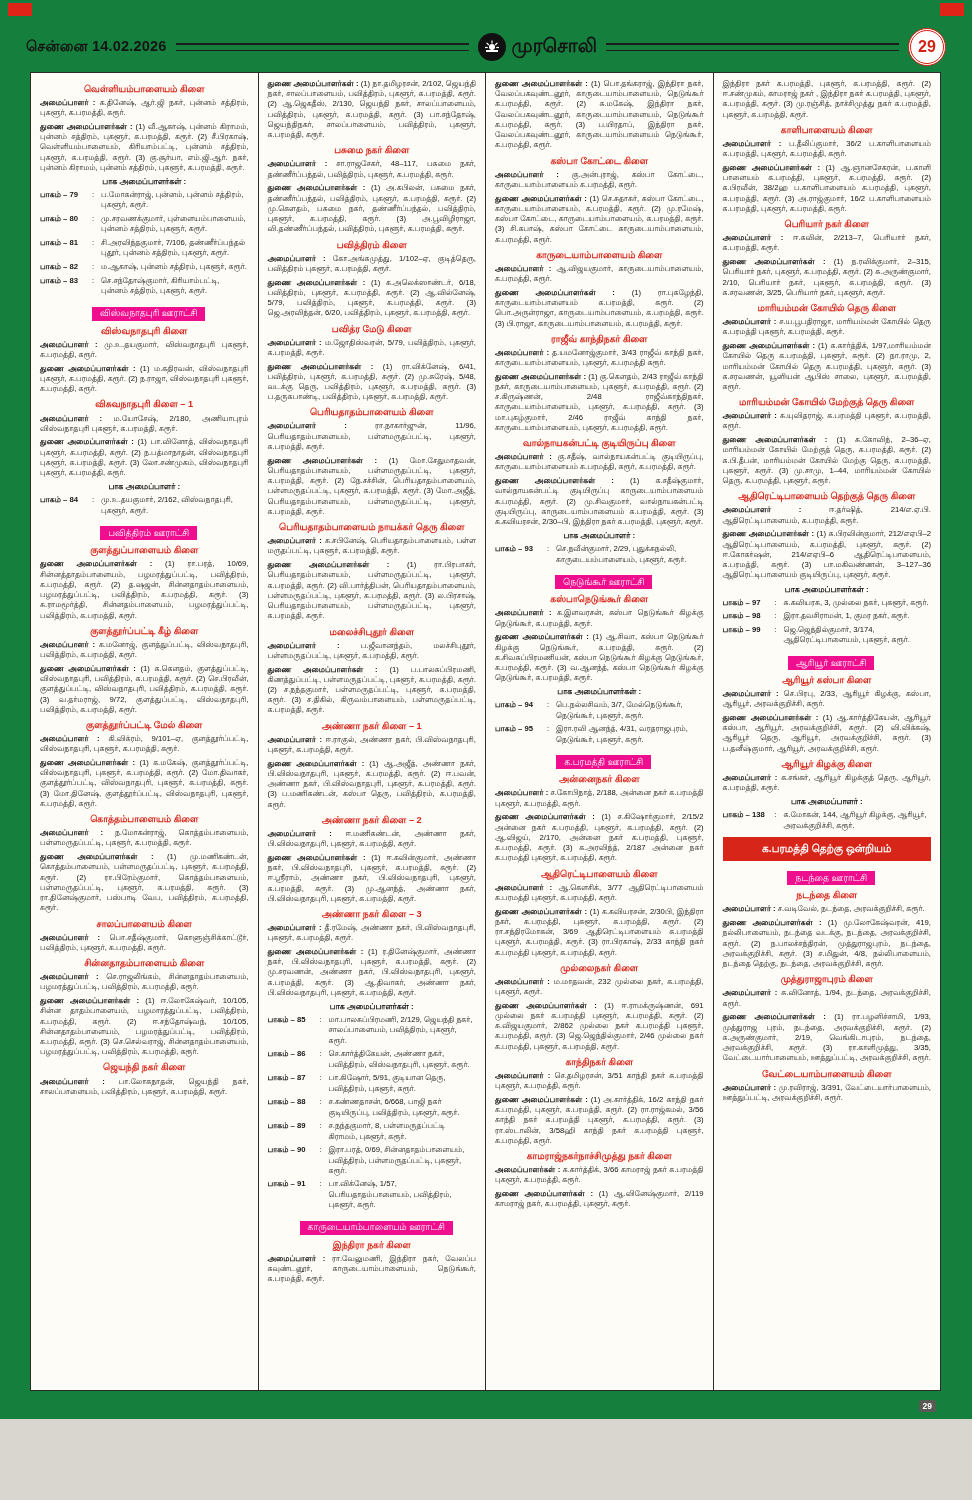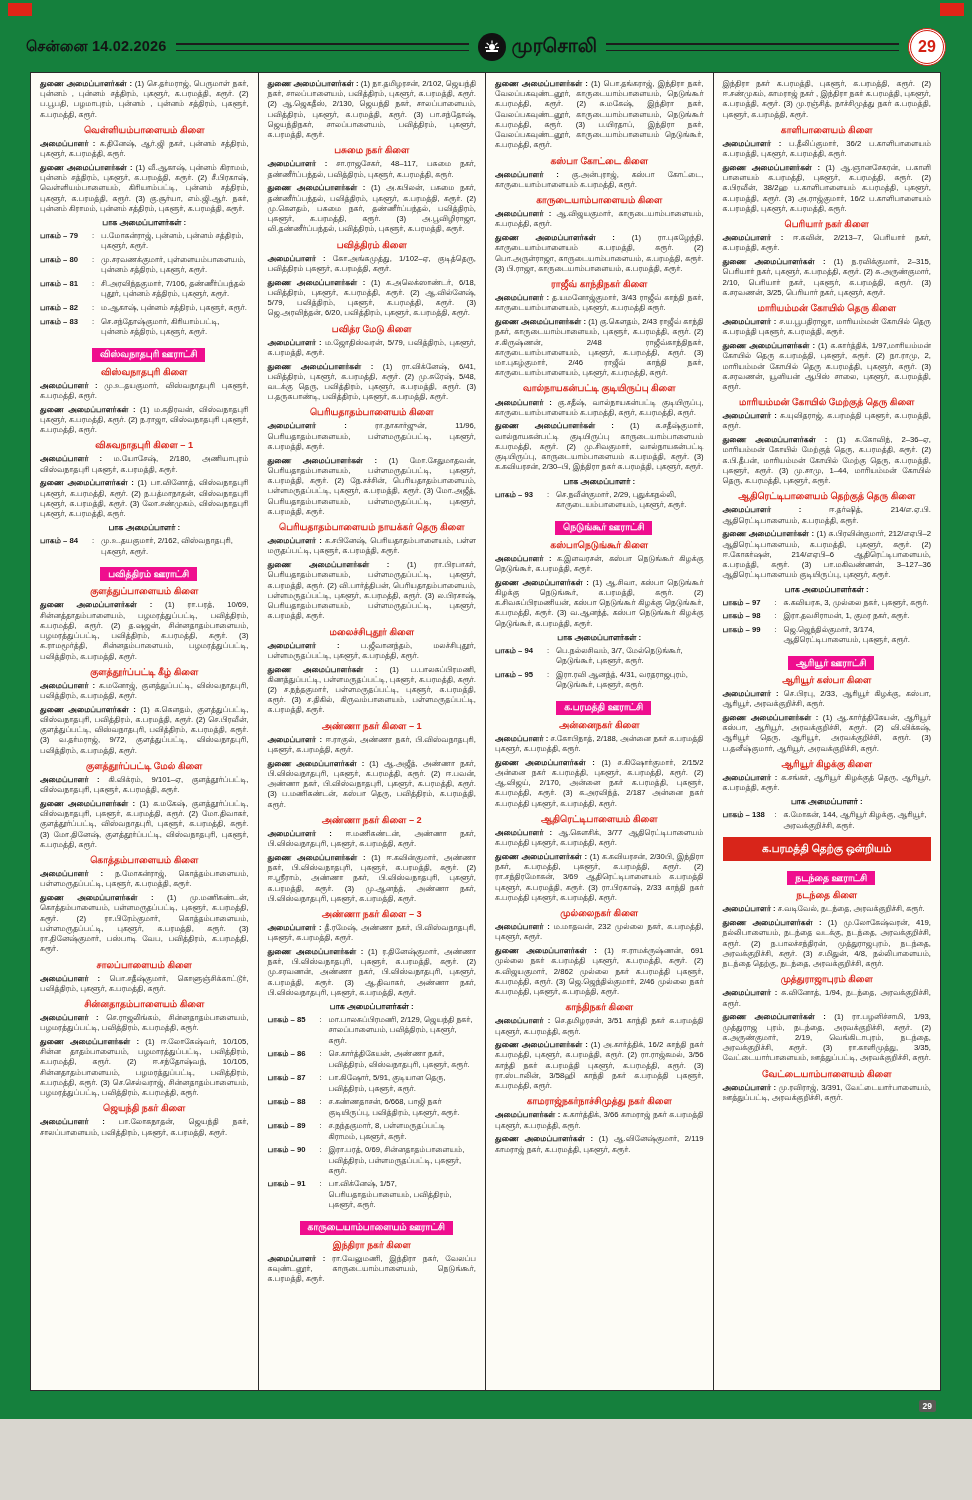--- a/index.html
+++ b/index.html
@@ -13,21 +13,21 @@
   .logo-circle{width:28px;height:28px;border-radius:50%;background:#111;display:flex;align-items:center;justify-content:center;margin-right:6px;flex:0 0 auto;}
   .masttitle{font-weight:bold;font-size:19px;white-space:nowrap;}
   .pagenum-badge{width:32px;height:32px;border:3px double #d42114;border-radius:50%;display:flex;align-items:center;justify-content:center;color:#d42114;font-weight:bold;font-size:16px;background:#fff;flex:0 0 auto;}
   .content{position:absolute;top:72px;left:30px;right:31px;bottom:28px;border:1px solid #2b2b2b;display:flex;background:#fdfcf6;overflow:hidden;}
   .col{flex:1 1 0;padding:6px 9px 4px;border-right:1px solid #2b2b2b;overflow:hidden;}
   .col:last-child{border-right:none;}
   .para{font-size:7.7px;line-height:1.33;text-align:justify;margin:0 0 3.5px;}
   .para .lead{font-weight:bold;}
   .branch-heading{color:#d8251a;text-align:center;font-size:9.2px;font-weight:bold;margin:5px 2px 3px;line-height:1.2;}
   .banner-row{text-align:center;margin:6px 0 2px;}
-  .banner{background:#ef0e8e;color:#fff;font-weight:bold;font-size:9.2px;padding:1.5px 8px;display:inline-block;margin-left:9px;}
+  .banner{background:#ef0e8e;color:#fff;font-weight:normal;font-size:9.2px;padding:1.5px 8px;display:inline-block;margin-left:9px;}
   .union-banner{background:#d8251a;color:#fff;font-weight:bold;text-align:center;font-size:10.5px;padding:5px 4px;margin:6px 0 3px;}
   .center-label{text-align:center;font-weight:bold;font-size:7.9px;margin:4px 0 3px;}
   .part-row{display:flex;font-size:7.7px;line-height:1.33;margin:0 0 3.5px;}
   .part-num{font-weight:bold;flex:0 0 52px;}
   .part-colon{flex:0 0 9px;}
   .part-text{flex:1;text-align:left;}
   .footer-pagenum{position:absolute;right:36px;bottom:7px;background:#5a5a55;color:#fff;font-size:8.5px;font-weight:bold;padding:1px 4px;border-radius:2px;}
 </style>
 </head>
 <body>
@@ -53,21 +53,20 @@
         </g>
       </svg>
     </span>
     <span class="masttitle">முரசொலி</span>
     <span class="mrule"></span>
     <span class="pagenum-badge">29</span>
   </div>
 
   <div class="content">
       <div class="col">
-        <p class="para"><b class="lead">துணை அமைப்பாளர்கள் : </b><span>(1) செ.தர்மராஜ், பெருமாள் நகர், புன்னம் , புன்னம் சத்திரம், புகளூர், க.பரமத்தி, கரூர். (2) ப.பூபதி, பழமாபுரம், புன்னம் , புன்னம் சத்திரம், புகளூர், க.பரமத்தி, கரூர்.</span></p>
         <h3 class="branch-heading">வெள்ளியம்பாளையம் கிளை</h3>
         <p class="para"><b class="lead">அமைப்பாளர் : </b><span>க.தினேஷ், ஆர்.ஜி நகர், புன்னம் சத்திரம், புகளூர், க.பரமத்தி, கரூர்.</span></p>
         <p class="para"><b class="lead">துணை அமைப்பாளர்கள் : </b><span>(1) வீ.ஆகாஷ், புன்னம் கிராமம், புன்னம் சத்திரம், புகளூர், க.பரமத்தி, கரூர். (2) சீ.பிரகாஷ், வெள்ளியம்பாளையம், கிரியாம்பட்டி, புன்னம் சத்திரம், புகளூர், க.பரமத்தி, கரூர். (3) கு.சூர்யா, எம்.ஜி.ஆர். நகர், புன்னம் கிராமம், புன்னம் சத்திரம், புகளூர், க.பரமத்தி, கரூர்.</span></p>
         <div class="center-label">பாக அமைப்பாளர்கள் :</div>
         <div class="part-row">
           <span class="part-num">பாகம் – 79</span>
           <span class="part-colon">:</span>
           <span class="part-text">ப.மோகன்ராஜ், புன்னம், புன்னம் சத்திரம், புகளூர், கரூர்.</span>
         </div>
         <div class="part-row">
@@ -189,20 +188,21 @@
           <span class="part-text">பா.விக்னேஷ், 1/57, பெரியதாதம்பாளையம், பவித்திரம், புகளூர், கரூர்.</span>
         </div>
         <div class="banner-row"><span class="banner">காருடையாம்பாளையம் ஊராட்சி</span></div>
         <h3 class="branch-heading">இந்திரா நகர் கிளை</h3>
         <p class="para"><b class="lead">அமைப்பாளர் : </b><span>ரா.வேலுமணி, இந்திரா நகர், வேலப்ப கவுண்டனூர், காருடையாம்பாளையம், நெடுங்கூர், க.பரமத்தி, கரூர்.</span></p>
       </div>
       <div class="col">
         <p class="para"><b class="lead">துணை அமைப்பாளர்கள் : </b><span>(1) பொ.தங்கராஜ், இந்திரா நகர், வேலப்பகவுண்டனூர், காருடையாம்பாளையம், நெடுங்கூர் க.பரமத்தி, கரூர். (2) சு.மகேஷ், இந்திரா நகர், வேலப்பகவுண்டனூர், காருடையாம்பாளையம், நெடுங்கூர் க.பரமத்தி, கரூர். (3) ப.யிரதாப், இந்திரா நகர், வேலப்பகவுண்டனூர், காருடையாம்பாளையம் நெடுங்கூர், க.பரமத்தி, கரூர்.</span></p>
         <h3 class="branch-heading">கஸ்பா கோட்டை கிளை</h3>
         <p class="para"><b class="lead">அமைப்பாளர் : </b><span>கு.அன்புராஜ், கஸ்பா கோட்டை, காருடையாம்பாளையம் க.பரமத்தி, கரூர்.</span></p>
+        <p class="para"><b class="lead">துணை அமைப்பாளர்கள் : </b><span>(1) செ.சுதாகர், கஸ்பா கோட்டை, காருடையாம்பாளையம், க.பரமத்தி, கரூர். (2) மு.ரமேஷ், கஸ்பா கோட்டை, காருடையாம்பாளையம், க.பரமத்தி, கரூர். (3) சி.கபாஷ், கஸ்பா கோட்டை காருடையாம்பாளையம், க.பரமத்தி, கரூர்.</span></p>
         <h3 class="branch-heading">காருடையாம்பாளையம் கிளை</h3>
         <p class="para"><b class="lead">அமைப்பாளர் : </b><span>ஆ.விஜயகுமார், காருடையாம்பாளையம், க.பரமத்தி, கரூர்.</span></p>
         <p class="para"><b class="lead">துணை அமைப்பாளர்கள் : </b><span>(1) ரா.புகழேந்தி, காருடையாம்பாளையம் க.பரமத்தி, கரூர். (2) பொ.அருள்ராஜா, காருடையாம்பாளையம், க.பரமத்தி, கரூர். (3) பி.ராஜா, காருடையாம்பாளையம், க.பரமத்தி, கரூர்.</span></p>
         <h3 class="branch-heading">ராஜீவ் காந்திநகர் கிளை</h3>
         <p class="para"><b class="lead">அமைப்பாளர் : </b><span>த.யமனோஜ்குமார், 3/43 ராஜீவ் காந்தி நகர், காருடையாம்பாளையம், புகளூர், க.பரமத்தி கரூர்.</span></p>
         <p class="para"><b class="lead">துணை அமைப்பாளர்கள் : </b><span>(1) கு.கௌதம், 2/43 ராஜீவ் காந்தி நகர், காருடையாம்பாளையம், புகளூர், க.பரமத்தி, கரூர். (2) ச.கிருஷ்ணன், 2/48 ராஜீவ்காந்திநகர், காருடையாம்பாளையம், புகளூர், க.பரமத்தி, கரூர். (3) மா.புகழ்குமார், 2/46 ராஜீவ் காந்தி நகர், காருடையாம்பாளையம், புகளூர், க.பரமத்தி, கரூர்.</span></p>
         <h3 class="branch-heading">வால்நாயகன்பட்டி குடியிருப்பு கிளை</h3>
         <p class="para"><b class="lead">அமைப்பாளர் : </b><span>கு.சதீஷ், வால்நாயகன்பட்டி குடியிருப்பு, காருடையாம்பாளையம் க.பரமத்தி, கரூர், க.பரமத்தி, கரூர்.</span></p>
         <p class="para"><b class="lead">துணை அமைப்பாளர்கள் : </b><span>(1) க.சதீஷ்குமார், வால்நாயகன்பட்டி குடியிருப்பு காருடையாம்பாளையம் க.பரமத்தி, கரூர். (2) மு.சிவகுமார், வால்நாயகன்பட்டி குடியிருப்பு, காருடையாம்பாளையம் க.பரமத்தி, கரூர். (3) க.கவியரசன், 2/30–பி, இந்திரா நகர் க.பரமத்தி, புகளூர், கரூர்.</span></p>
         <div class="center-label">பாக அமைப்பாளர் :</div>

